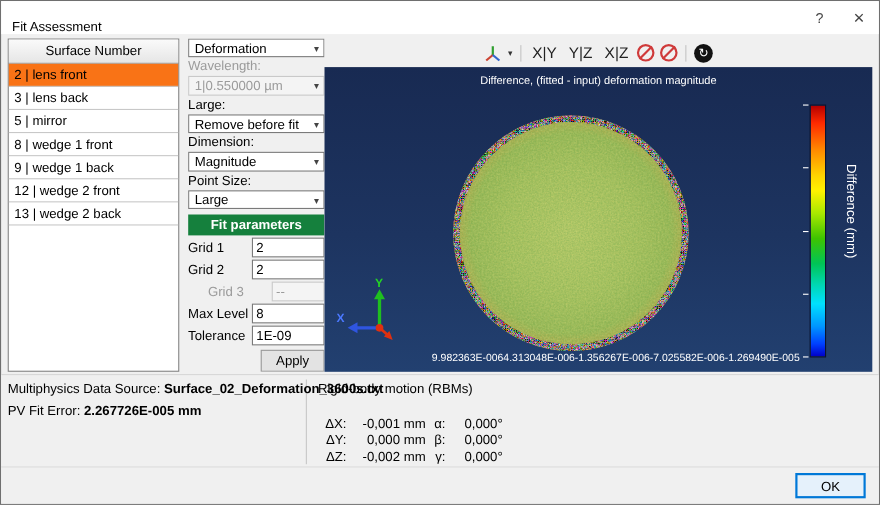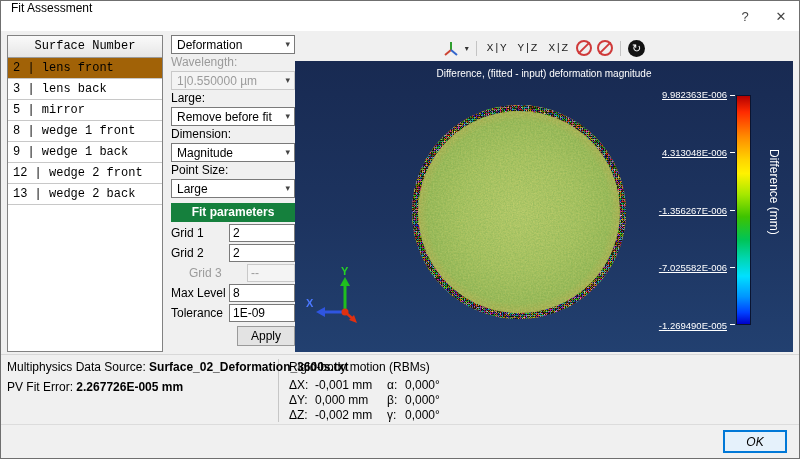--- a/index.html
+++ b/index.html
@@ -1,35 +1,35 @@
 <!DOCTYPE html>
 <html><head>
 <meta charset="utf-8">
 <style>
   * { margin:0; padding:0; box-sizing:border-box; }
   body { font-family:"Liberation Sans", sans-serif; font-size:12px; background:#cfcfcf; }
   .window { width:800px; height:459px; border:1px solid #6f6f6f; background:#f0f0f0;
             display:flex; flex-direction:column; position:relative; overflow:hidden; }
 
   
-  .titlebar { flex:0 0 30px; background:#ffffff; display:flex; align-items:flex-start; }
+  .titlebar { flex:0 0 30px; background:#ffffff; display:flex; align-items:flex-end; }
   .titlebar .title { padding-left:10px; flex:1; color:#000; }
   .tb-btn { width:36px; height:30px; display:flex; align-items:center; justify-content:center;
             color:#444; font-size:13px; cursor:default; }
 
   
   .main { flex:1; display:flex; padding:4px 6px 2px 6px; overflow:hidden; }
 
   
   .surface-table { width:156px; background:#fff; border:1px solid #828282; margin-right:8px;
-                   display:flex; flex-direction:column;font-family:Liberation Mono, monospace; }
+                   display:flex; flex-direction:column; }
   .st-header { flex:0 0 22px; background:linear-gradient(#fafafa,#e6e6e6);
                border-bottom:1px solid #9a9a9a; text-align:center; line-height:21px; }
   .st-row { height:21px; line-height:20px; padding-left:5px; border-bottom:1px solid #c8c8c8; }
-  .st-row.selected { background:#a16207; }
+  .st-row.selected { background:#f97316; }
 
   
   .controls { width:124px; display:flex; flex-direction:column; overflow:hidden; }
   .ctl-label { height:13px; line-height:13px; margin:2px 0 2px 0; }
   .ctl-label.disabled { color:#9b9b9b; }
   .combo { height:19px; border:1px solid #7a7a7a; background:#fff; display:flex; align-items:center;
            padding-left:5px; position:relative; }
   .combo .arrow { position:absolute; right:4px; top:3px; color:#444; font-size:9px; }
   .combo.disabled { background:#f4f4f4; color:#9b9b9b; border-color:#c9c9c9; }
   .fit-header { margin-top:5px; flex:0 0 19px; background:#15803d; color:#fff; font-weight:bold;
@@ -40,21 +40,21 @@
                    font:inherit; background:#fff; }
   .fit-row.disabled .f-label { color:#9b9b9b;margin-left:18px; }
   .fit-row.disabled input { color:#9b9b9b; background:#f4f4f4; border-color:#c9c9c9; }
   .apply-row { display:flex; justify-content:flex-end; margin-top:4px; }
   .apply-btn { width:58px; height:20px; background:#e3e3e3; border:1px solid #9a9a9a; font:inherit; }
 
   
   .viewport { flex:1; display:flex; flex-direction:column; min-width:0; }
   .v-toolbar { flex:0 0 26px; display:flex; align-items:center; justify-content:center; gap:5px; }
   .vt-sep { width:1px; height:15px; background:#c4c4c4; margin:0 2px; }
-  .vt-view { padding:1px 3px; color:#222; font-size:11px;font-family:Liberation Mono, monospace; }
+  .vt-view { padding:1px 3px; color:#222; font-size:14px; }
   .vt-caret { font-size:8px; color:#333; }
   .vt-noicon { width:16px; height:16px; border:2px solid #cf3a3a; border-radius:50%; position:relative; }
   .vt-noicon::after { content:""; position:absolute; left:-2px; top:5px; width:16px; height:2px;
                       background:#cf3a3a; transform:rotate(-45deg); }
   .vt-reset { width:17px; height:17px; background:#121212; color:#fff; border-radius:50%;
               display:flex; align-items:center; justify-content:center; font-size:11px; }
 
   .plot { flex:1; position:relative; overflow:hidden;
           background:linear-gradient(180deg,#182a52 0%, #1d3460 55%, #224070 100%); }
   .plot-title { position:absolute; top:7px; left:0; right:0; text-align:center; color:#fff;
@@ -65,38 +65,38 @@
   .cb-bar { position:absolute; right:42px; top:34px; width:15px; height:230px;
             border:1px solid #0b1430;
             background:linear-gradient(180deg,
               #b40000 0%, #ff2a00 7%, #ff8c00 18%, #ffd400 28%, #fff200 34%,
               #a8e800 43%, #3ec300 53%, #00c456 63%, #00d6ae 71%, #00e0ff 79%,
               #0096ff 88%, #0040ff 95%, #0000c8 100%); }
   .cb-ticks { position:absolute; right:58px; top:34px; height:230px; display:flex;
               flex-direction:column; justify-content:space-between; align-items:flex-end; }
   .cb-ticks div { width:5px; height:1px; background:#fff; }
   .cb-labels { position:absolute; right:66px; top:28px; height:242px; display:flex;
-               flex-direction:column; justify-content:space-between; align-items:flex-end;
-               color:#fff; font-size:9.5px;text-decoration:underline; }
+               flex-direction:row; justify-content:space-between; align-items:flex-end;
+               color:#fff; font-size:9.5px; }
   .cb-axis-label { position:absolute; right:12px; top:88px; color:#fff; font-size:12px;
                    writing-mode:vertical-rl; }
 
   
   .statusbar { flex:0 0 63px; background:#f0f0f0; border-top:1px solid #d8d8d8; display:flex;
                padding:4px 6px 2px 6px; }
   .status-left { width:272px; border-right:1px solid #c6c6c6; padding-top:1px; }
   .status-left .line { margin-bottom:6px; white-space:nowrap; }
   .status-right { padding-left:10px; padding-top:1px; }
-  .rbm-grid { display:grid; grid-template-columns:26px 72px 18px 52px; row-gap:1px; margin-top:4px; }
+  .rbm-grid { display:grid; grid-template-columns:26px 72px 18px 52px; row-gap:1px; margin-top:18px;text-align:right; }
 
   
   .footer { flex:0 0 34px; background:#f0f0f0; border-top:1px solid #dcdcdc; display:flex;
             align-items:center; justify-content:flex-end; gap:8px; padding-right:12px; }
   .btn { width:64px; height:23px; background:#e1e1e1; border:1px solid #adadad; font:inherit; }
-  .btn.ok { background:#e5f1fb; border:2px solid #0078d7;font-style:italic; }
+  .btn.ok { background:#e5f1fb; border:2px solid #0078d7; }
 </style>
 </head>
 <body>
 
 <div class="window">
 
   <div class="titlebar">
     <span class="title">Fit Assessment</span>
     <div class="tb-btn">?</div>
     <div class="tb-btn">✕</div>

